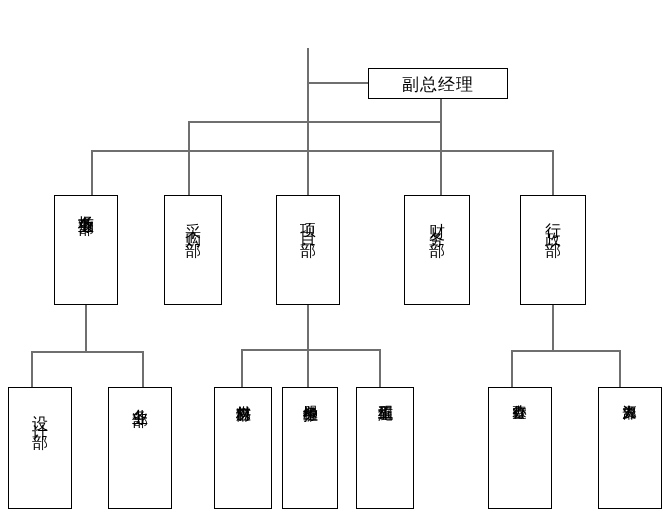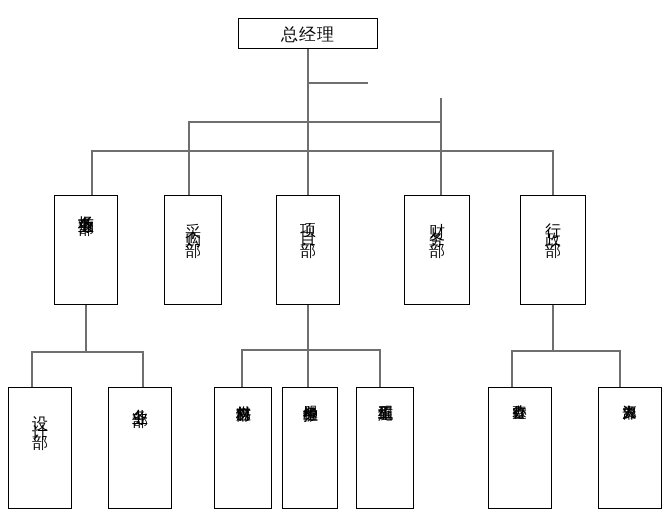--- a/index.html
+++ b/index.html
@@ -101,24 +101,24 @@
   <div class="ln v" style="left:307px; top:305px; height:82px;"></div>
   <div class="ln h" style="left:241px; top:349px; width:140px;"></div>
   <div class="ln v" style="left:241px; top:349px; height:38px;"></div>
   <div class="ln v" style="left:379px; top:349px; height:38px;"></div>
 
   <div class="ln v" style="left:552px; top:305px; height:46px;"></div>
   <div class="ln h" style="left:511px; top:350px; width:110px;"></div>
   <div class="ln v" style="left:511px; top:350px; height:37px;"></div>
   <div class="ln v" style="left:619px; top:350px; height:37px;"></div>
 
-  <div class="node horiz" style="left:238px; top:18px; width:140px; height:31px;">
-    <span class="label">总经理</span>
+
+  <div class="node horiz" style="left:368px; top:68px; width:140px; height:31px;">
+    <span class="label">副总经理</span>
   </div>
-
 
   <div class="node vert" style="left:54px; top:195px; width:64px; height:110px;">
     <span class="label snug fs16">市场业务部</span>
   </div>
 
   <div class="node vert" style="left:164px; top:195px; width:58px; height:110px;">
     <span class="label loose fs16" style="top:14px;">采购部</span>
   </div>
 
   <div class="node vert" style="left:276px; top:195px; width:64px; height:110px;">

